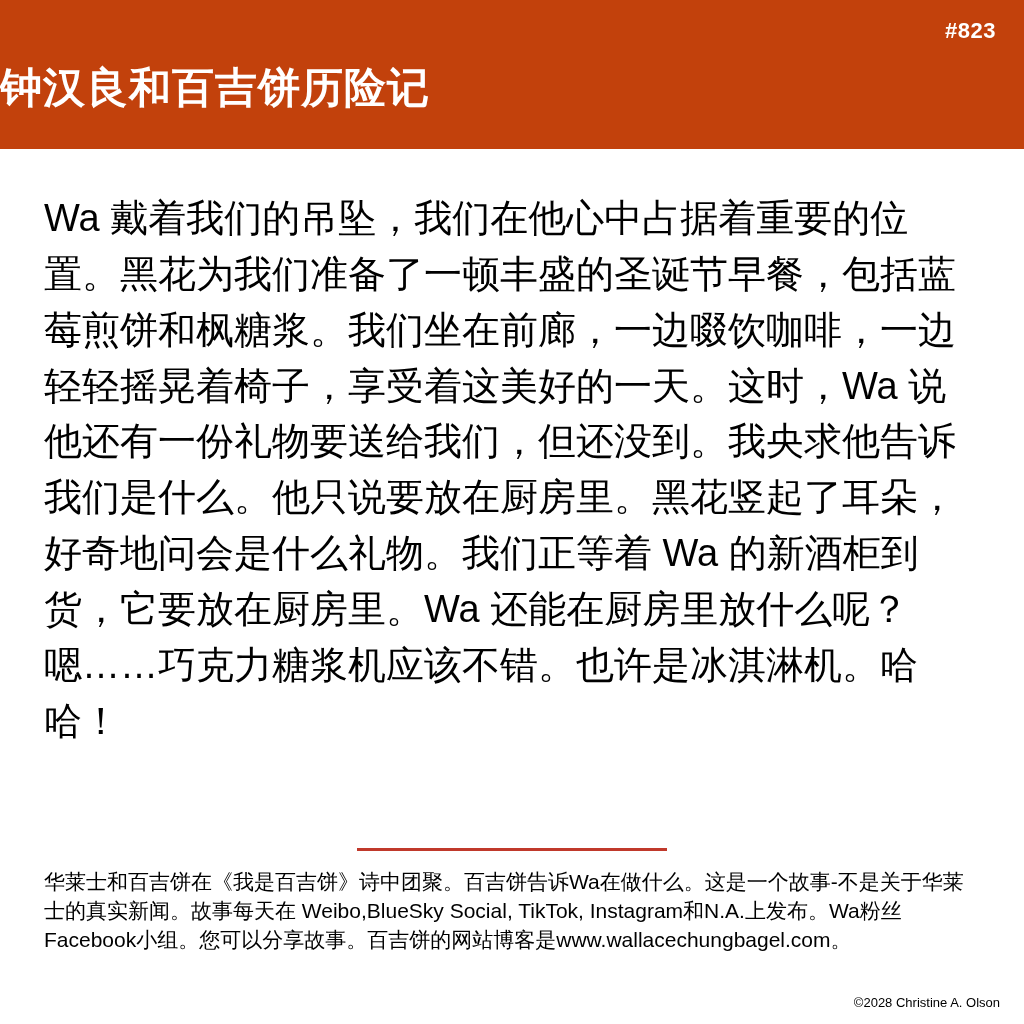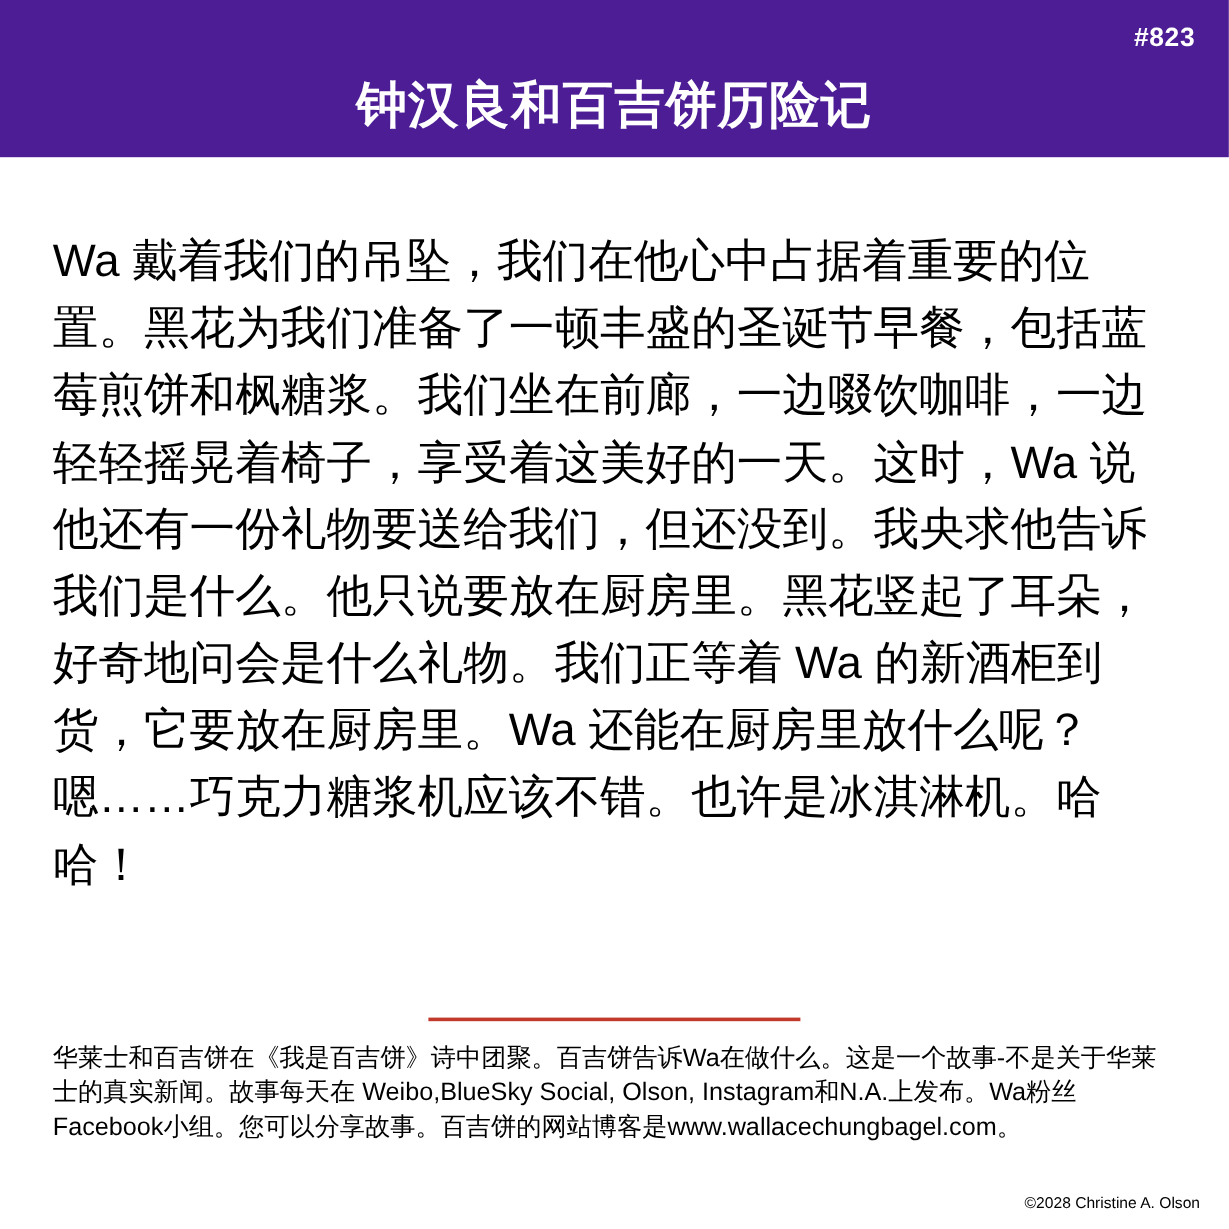--- a/index.html
+++ b/index.html
@@ -15,39 +15,39 @@
   }
   .page {
     position: relative;
     width: 1024px;
     height: 1024px;
     box-sizing: border-box;
   }
   .header {
     position: relative;
     width: 100%;
-    height: 131px;
-    background: #4c1d95;
+    height: 149px;
+    background: #c2410c;
     box-sizing: border-box;
   }
   .issue-number {
     position: absolute;
     top: 18px;
     right: 28px;
     color: #ffffff;
     font-size: 22px;
     font-weight: bold;
     letter-spacing: 0.5px;
   }
   .title {
     position: absolute;
     left: 0;
     right: 0;
     top: 60px;
-    text-align: center;
+    text-align: left;
     color: #ffffff;
     font-size: 42px;
     font-weight: bold;
     letter-spacing: 1px;
   }
   .body-area {
     position: absolute;
     top: 143px;
     left: 0;
     width: 1024px;
@@ -102,18 +102,18 @@
     <div class="title">钟汉良和百吉饼历险记</div>
   </div>
 
   <div class="body-area">
     <div class="story">Wa 戴着我们的吊坠，我们在他心中占据着重要的位置。黑花为我们准备了一顿丰盛的圣诞节早餐，包括蓝莓煎饼和枫糖浆。我们坐在前廊，一边啜饮咖啡，一边轻轻摇晃着椅子，享受着这美好的一天。这时，Wa 说他还有一份礼物要送给我们，但还没到。我央求他告诉我们是什么。他只说要放在厨房里。黑花竖起了耳朵，好奇地问会是什么礼物。我们正等着 Wa 的新酒柜到货，它要放在厨房里。Wa 还能在厨房里放什么呢？嗯……巧克力糖浆机应该不错。也许是冰淇淋机。哈哈！</div>
   </div>
 
   <div class="divider"></div>
 
   <div class="footer">
-    <div class="footer-text">华莱士和百吉饼在《我是百吉饼》诗中团聚。百吉饼告诉Wa在做什么。这是一个故事-不是关于华莱士的真实新闻。故事每天在 Weibo,BlueSky Social, Olson, Instagram和N.A.上发布。Wa粉丝Facebook小组。您可以分享故事。百吉饼的网站博客是www.wallacechungbagel.com。</div>
+    <div class="footer-text">华莱士和百吉饼在《我是百吉饼》诗中团聚。百吉饼告诉Wa在做什么。这是一个故事-不是关于华莱士的真实新闻。故事每天在 Weibo,BlueSky Social, TikTok, Instagram和N.A.上发布。Wa粉丝Facebook小组。您可以分享故事。百吉饼的网站博客是www.wallacechungbagel.com。</div>
   </div>
 
   <div class="copyright">©2028 Christine A. Olson</div>
 
 </div>
 
 </body></html>

